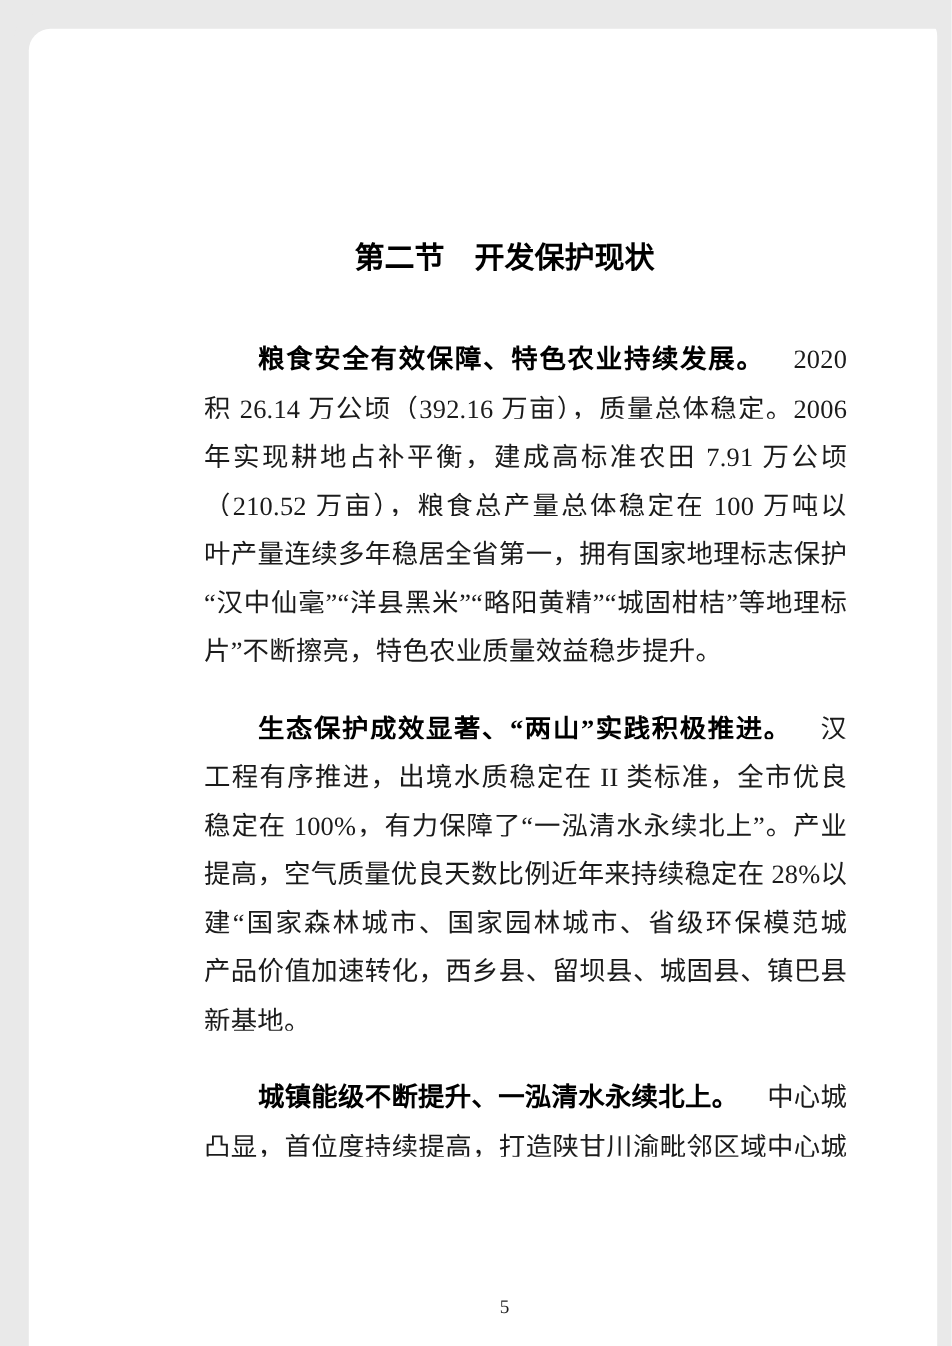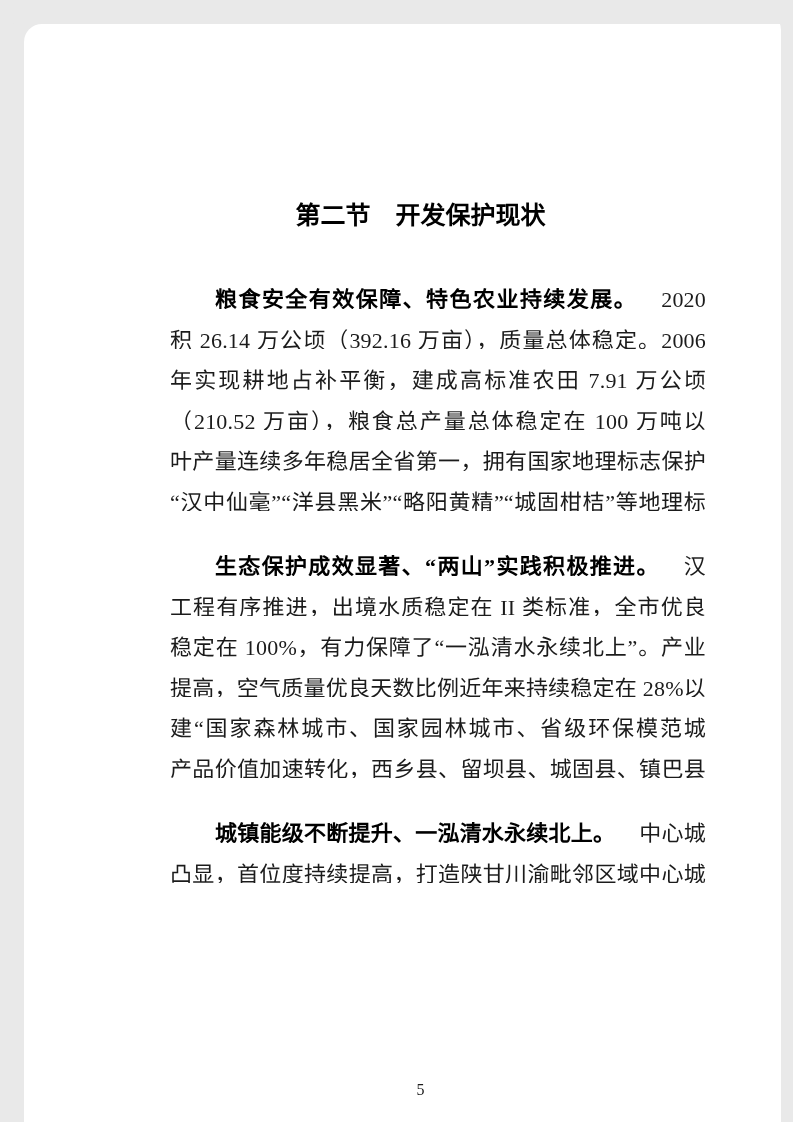--- a/index.html
+++ b/index.html
@@ -80,29 +80,31 @@
 
   <div class="body-text">
 
     <div class="para">
       <div class="line first"><span class="lead">粮食安全有效保障、特色农业持续发展。</span><span>2020 年，市域耕地面</span></div>
       <div class="line">积 26.14 万公顷（392.16 万亩），质量总体稳定。2006 年以来连续 15</div>
       <div class="line">年实现耕地占补平衡，建成高标准农田 7.91 万公顷（132.00 万亩），</div>
       <div class="line">（210.52 万亩），粮食总产量总体稳定在 100 万吨以上，粮食安全得</div>
       <div class="line">叶产量连续多年稳居全省第一，拥有国家地理标志保护产品 21 个，</div>
       <div class="line">“汉中仙毫”“洋县黑米”“略阳黄精”“城固柑桔”等地理标志农产品“名</div>
+      <div class="line end">片”不断擦亮，特色农业质量效益稳步提升。</div>
     </div>
 
     <div class="para">
       <div class="line first"><span class="lead">生态保护成效显著、“两山”实践积极推进。</span><span>汉江、不断擦亮</span></div>
       <div class="line">工程有序推进，出境水质稳定在 II 类标准，全市优良水体比例持续</div>
       <div class="line">稳定在 100%，有力保障了“一泓清水永续北上”。产业环保水平不断</div>
       <div class="line">提高，空气质量优良天数比例近年来持续稳定在 28%以上，成功创</div>
       <div class="line">建“国家森林城市、国家园林城市、省级环保模范城市”。绿色循环工</div>
       <div class="line">产品价值加速转化，西乡县、留坝县、城固县、镇巴县创建为“国家</div>
+      <div class="line end">新基地。</div>
     </div>
 
     <div class="para">
       <div class="line first"><span class="lead">城镇能级不断提升、一泓清水永续北上。</span><span>中心城区发展活力</span></div>
       <div class="line">凸显，首位度持续提高，打造陕甘川渝毗邻区域中心城市具备良好</div>
     </div>
 
   </div>
 
   <div class="page-number">5</div>

